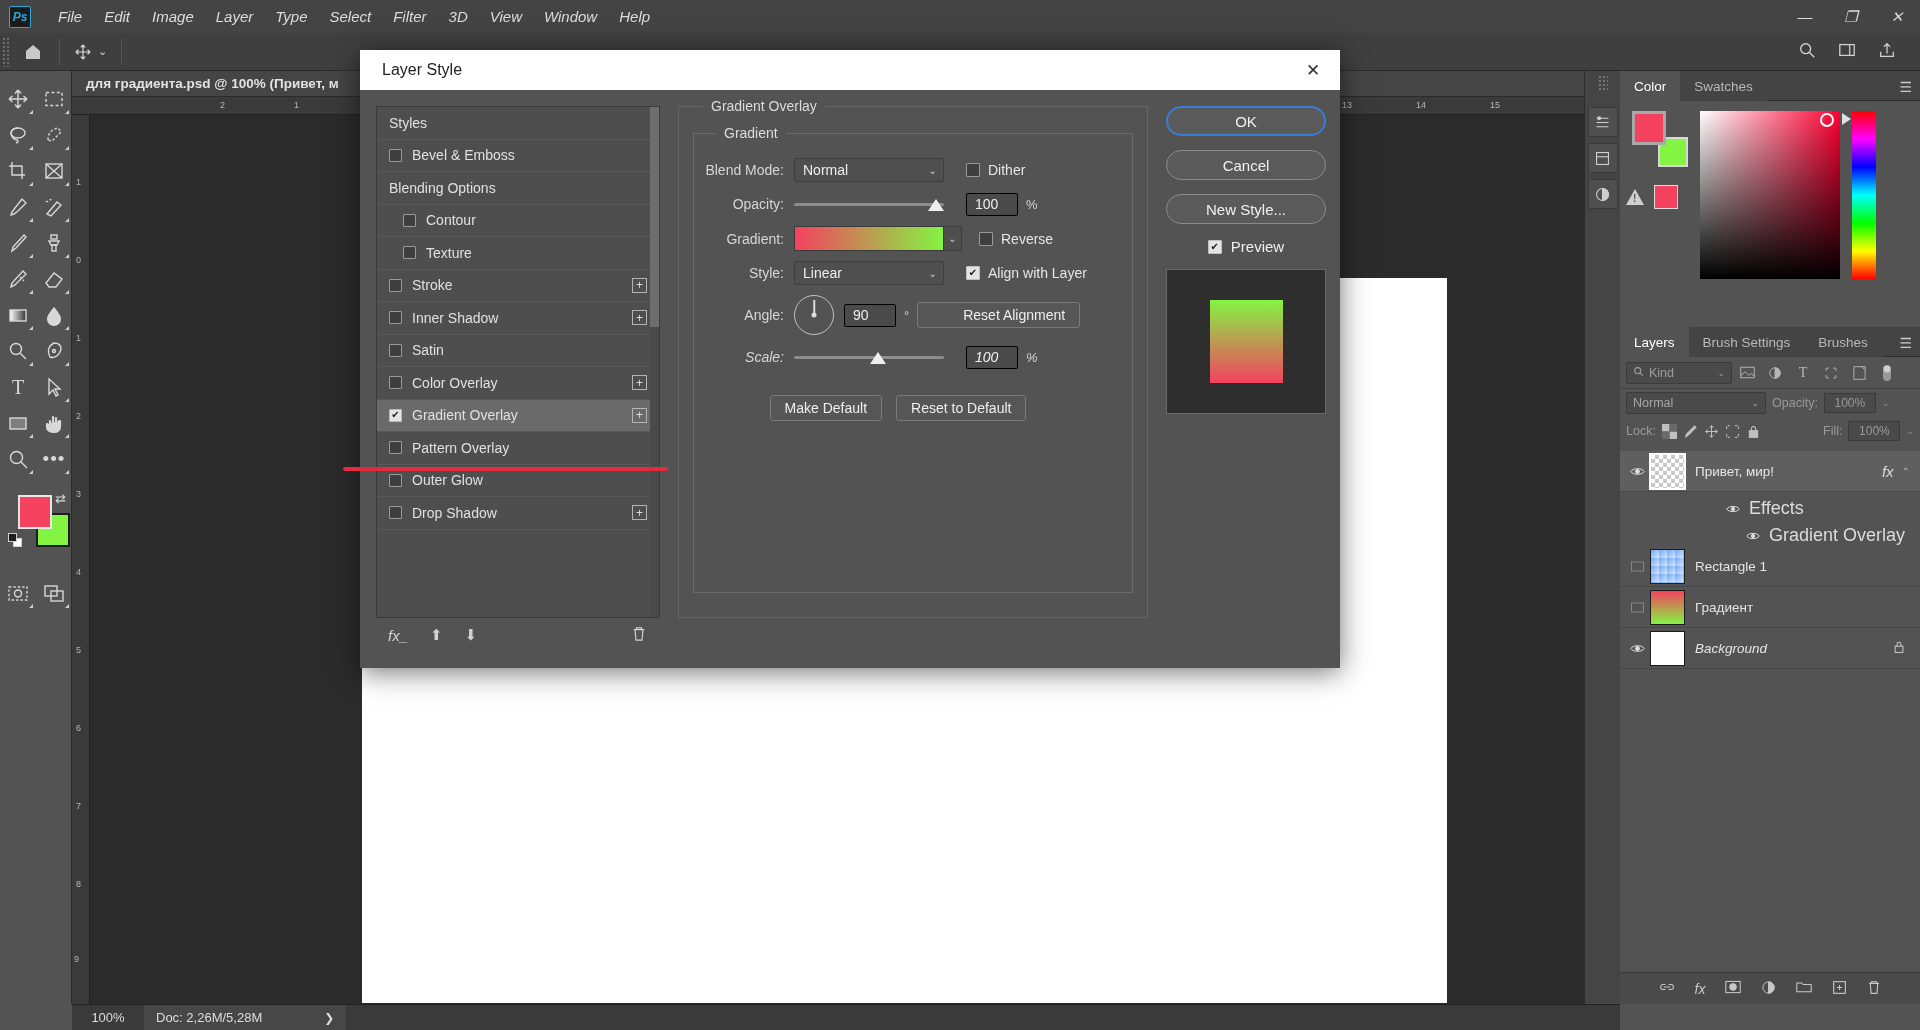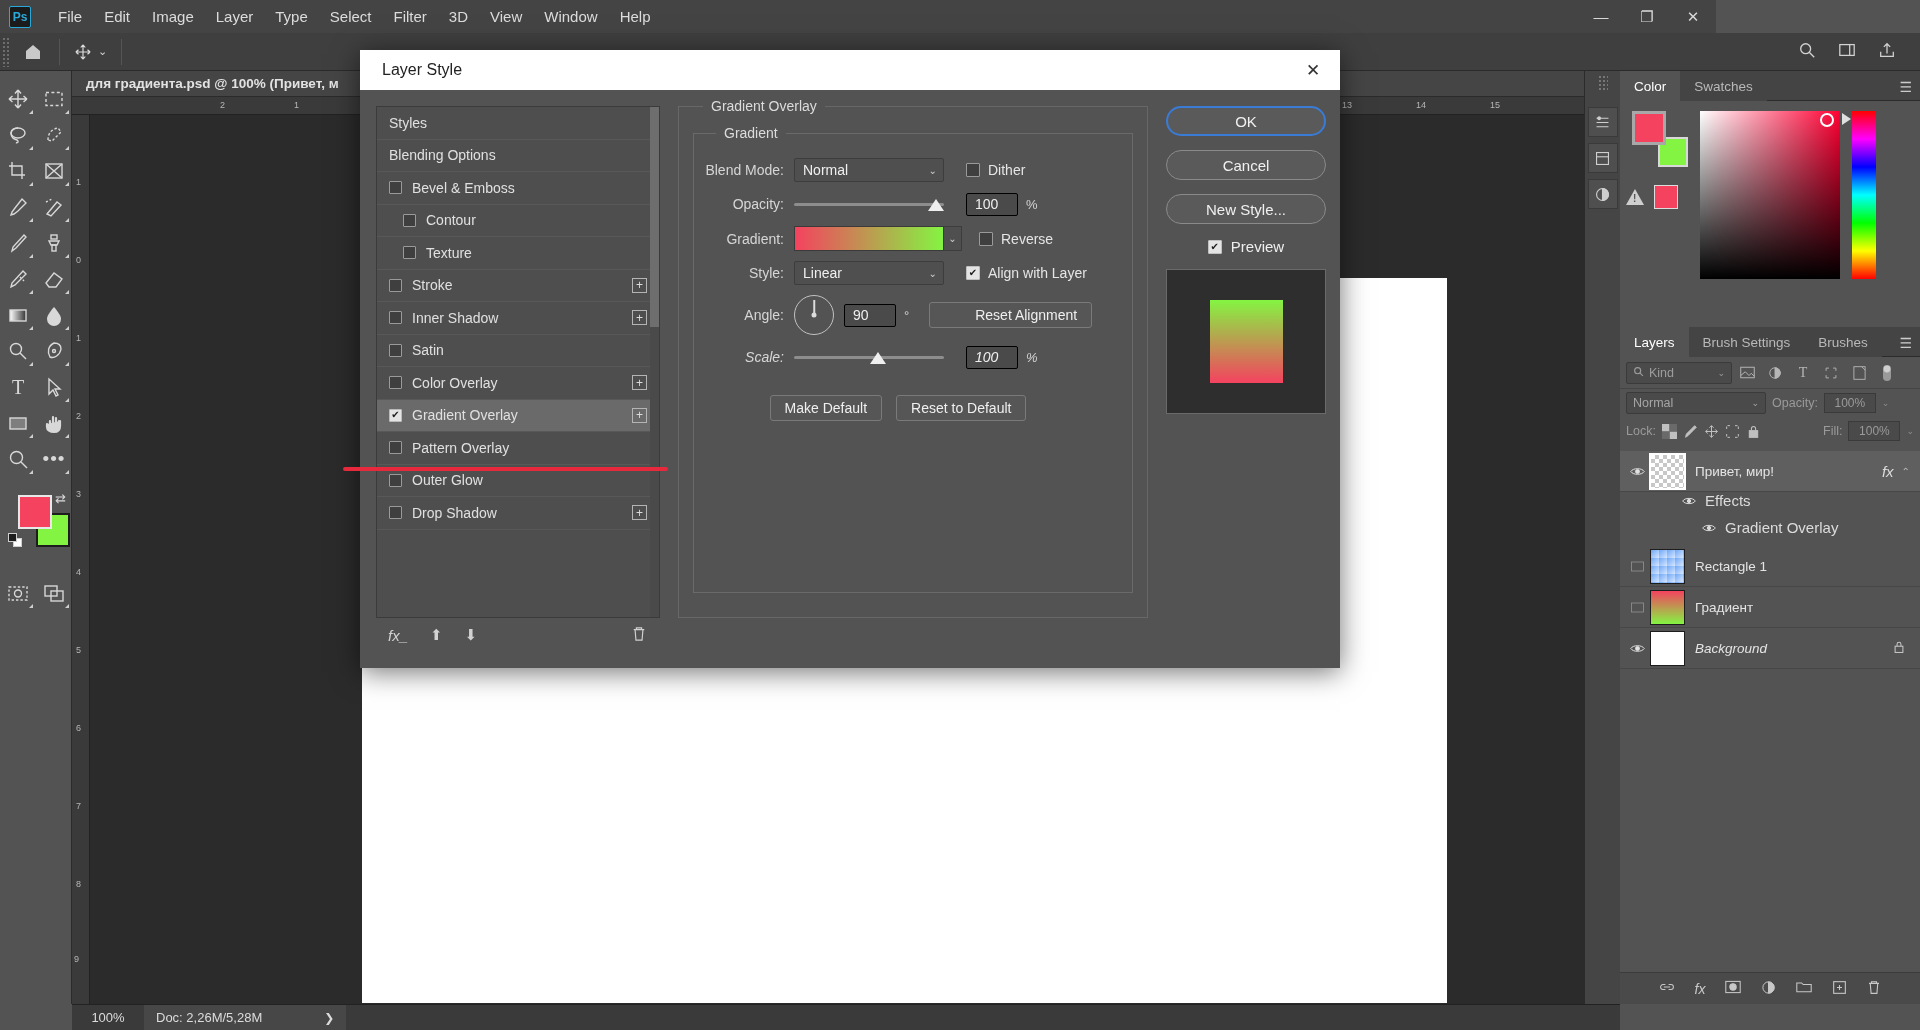--- a/index.html
+++ b/index.html
@@ -7,22 +7,22 @@
     width:1920px; height:1030px; overflow:hidden;
     background:#535353;
     font-family:"Liberation Sans", sans-serif;
     font-size:15px; color:#d4d4d4;
     -webkit-font-smoothing:antialiased;
   }
   .app { position:relative; width:1920px; height:1030px; }
 
   
   .menubar {
-    position:absolute; top:0; left:0; width:1716px; height:33px;
-    background:#444; display:flex; align-items:center;
+    position:absolute; top:0; left:0; width:1920px; height:33px;
+    background:#444; display:flex; align-items:center;font-style:italic;
   }
   .ps-logo {
     width:22px; height:22px; margin-left:9px; margin-right:16px;
     border:1px solid #2aa8d8; background:#1b1b1b; color:#2aa8d8;
     font-size:12px; font-weight:bold; display:flex; align-items:center;
     justify-content:center; border-radius:2px;
   }
   .menu-item {
     padding:4px 11px; font-size:15px; color:#dcdcdc; cursor:default;
   }
@@ -179,22 +179,22 @@
      background:#fff; position:relative; }
   .checker { background-image:
       linear-gradient(45deg,#c8c8c8 25%,transparent 25%,transparent 75%,#c8c8c8 75%),
       linear-gradient(45deg,#c8c8c8 25%,#fff 25%,#fff 75%,#c8c8c8 75%);
       background-size:8px 8px; background-position:0 0,4px 4px; }
   .lthumb.selected { outline:2px solid #fff; outline-offset:-1px; }
   .lname { font-size:13.5px; color:#e4e4e4; flex:1; }
   .lname.italic { font-style:italic; }
   .fxmark { font-style:italic; font-size:15px; color:#dcdcdc; margin-right:8px; }
   .chev { font-size:10px; color:#bbb; margin-right:10px; }
-  .efxrow { display:flex; align-items:flex-start; height:27px; padding-left:62px;
-     font-size:15px; color:#dcdcdc; }
+  .efxrow { display:flex; align-items:flex-end; height:27px; padding-left:62px;
+     font-size:18px; color:#dcdcdc;margin-left:44px; }
   .efxrow .eye2 { margin-right:9px; }
   .efxrow.child { padding-left:82px; }
   .lockbox { width:15px; height:15px; }
   .panelfooter { position:absolute; bottom:0; left:0; right:0; height:32px;
      background:#4a4a4a; border-top:1px solid #3b3b3b; display:flex;
      align-items:center; justify-content:center; gap:20px; color:#c8c8c8; font-size:14px; }
 
   
   .dialog { position:absolute; left:360px; top:50px; width:980px; height:618px;
      background:#535353; box-shadow:0 4px 26px rgba(0,0,0,.55); }
@@ -785,25 +785,25 @@
       <span class="dlg-close">✕</span>
     </div>
 
     <div class="dlg-body">
 
       <div class="styleslist">
         <div class="srow">
           <span>Styles</span>
         </div>
         <div class="srow">
-          <span>Blending Options</span>
-        </div>
-        <div class="srow">
           <span class="scheck"></span>
           <span>Bevel &amp; Emboss</span>
+        </div>
+        <div class="srow">
+          <span>Blending Options</span>
         </div>
         <div class="srow indent">
           <span class="scheck"></span>
           <span>Contour</span>
         </div>
         <div class="srow indent">
           <span class="scheck"></span>
           <span>Texture</span>
         </div>
         <div class="srow">
@@ -913,21 +913,21 @@
             </div>
 
             <div class="frow" style="margin-top:6px;">
               <div class="flabel">Angle:</div>
               <div class="dial">
                   <div class="hand"></div>
                   <div class="dot"></div>
                 </div>
               <div class="numfield">90</div>
               <span class="pct">°</span>
-              <div class="btn" style="margin-left:20px;padding-left:45px;">Reset Alignment</div>
+              <div class="btn" style="margin-left:8px;padding-left:45px;">Reset Alignment</div>
             </div>
 
             <div class="frow" style="margin-top:8px;font-style:italic;">
               <div class="flabel">Scale:</div>
               <div class="slider">
                 <div class="track"></div>
                   <div class="knob" style="left:76px;"></div>
               </div>
               <div class="numfield" style="margin-left:22px;">100</div>
               <span class="pct">%</span>

